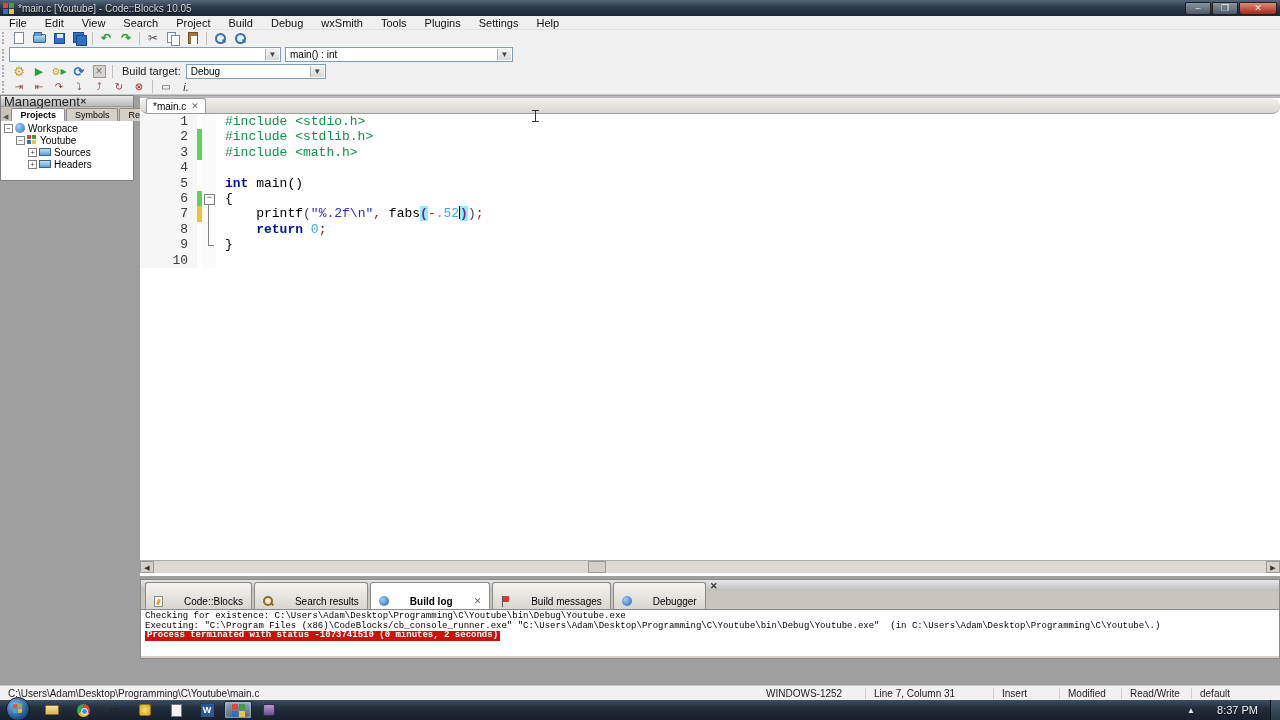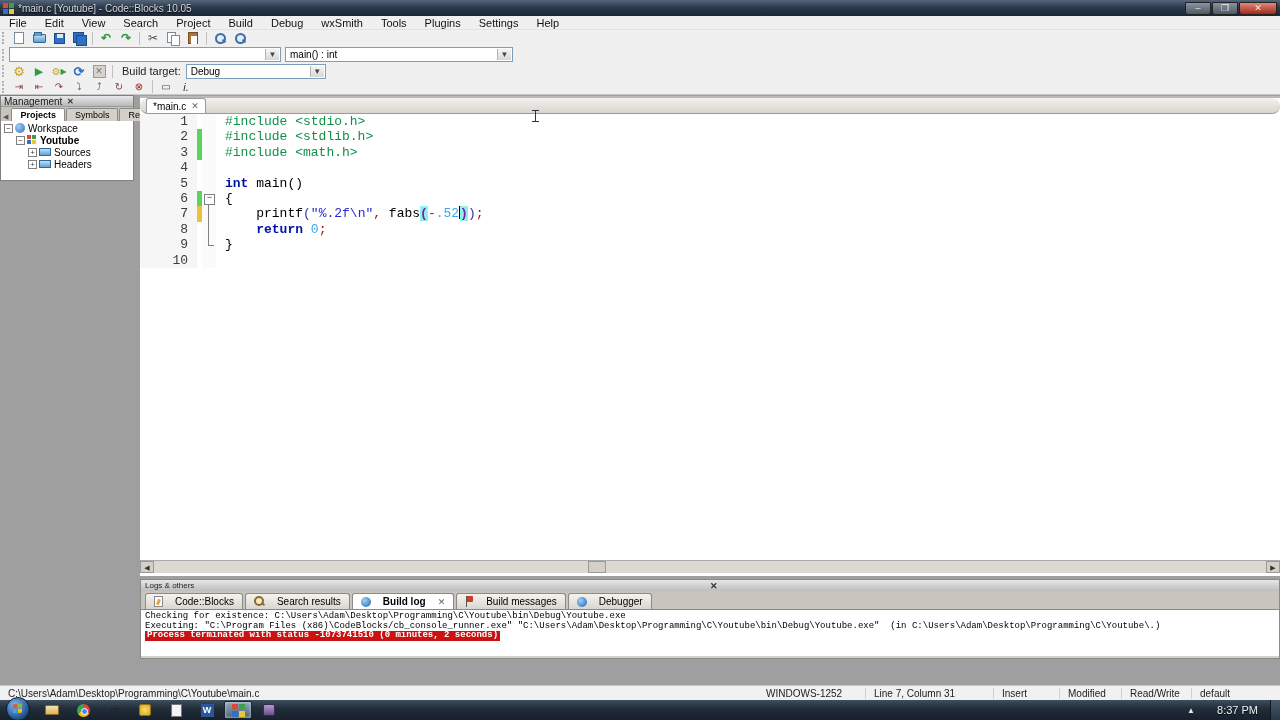--- a/index.html
+++ b/index.html
@@ -54,35 +54,35 @@
   .rebuild { color:#2f6fc4; font-size:13px; font-weight:bold; }
   .abortbox { width:13px; height:13px; background:#d6d3ce; border:1px solid #9a9a9a; color:#777; font-size:9px; line-height:11px; text-align:center; }
   .combo { height:15px; background:#fff; border:1px solid #7f9db9; display:flex; align-items:center; font-size:10px; padding-left:4px; color:#000; position:relative; }
   .combo .arrowbox { position:absolute; right:1px; top:1px; bottom:1px; width:14px; background:linear-gradient(#f4f4f4,#d8d8d8); border-left:1px solid #b5b5b5; color:#444; font-size:8px; text-align:center; line-height:12px; }
   .lbl { font-size:11px; color:#222; margin:0 5px 0 6px; }
   .dbg-glyph { font-size:10px; color:#8a3a3a; }
 
   
   .mgmt { position:absolute; left:0; top:95px; width:134px; height:86px; background:#d4d0c8; border:1px solid #808080; }
   .mgmt-cap { height:11px; background:linear-gradient(#e8e8e8,#b8b8b8); display:flex; align-items:center; padding:0 3px; border-bottom:1px solid #999; }
-  .mgmt-cap span { font-size:10px; color:#222; flex:1; }
+  .mgmt-cap span { font-size:13px; color:#222; flex:1; }
   .mgmt-cap .x { font-size:8px; color:#333; font-weight:bold; }
   .mgmt-tabs { display:flex; align-items:flex-end; height:14px; background:#c8c4bc; font-size:9px; }
   .mtab { padding:1px 8px; border:1px solid #8a8a8a; border-bottom:none; background:#d4d0c8; margin-left:1px; border-radius:2px 2px 0 0; }
   .mtab.sel { background:#fff; font-weight:bold; }
   .mscroll { font-size:7px; color:#555; padding:0 2px; }
   .mgmt-body { background:#fff; height:calc(100% - 25px); overflow:hidden; font-size:10px; padding-top:1px; }
   .trow { display:flex; align-items:center; height:12px; white-space:nowrap; }
   .texp { width:9px; height:9px; border:1px solid #808080; background:#fff; font-size:8px; line-height:7px; text-align:center; color:#444; margin-right:2px; flex:none; }
   .ticon-ws { width:10px; height:10px; border-radius:50%; background:radial-gradient(circle at 35% 35%, #9fd0f5, #2f6fc4); margin-right:3px; flex:none; }
   .ticon-prj { width:10px; height:10px; display:grid; grid-template-columns:4px 4px; grid-template-rows:4px 4px; gap:1px; margin-right:3px; flex:none; }
   .ticon-prj i:nth-child(1){background:#d94a3a;} .ticon-prj i:nth-child(2){background:#3f9e4d;}
   .ticon-prj i:nth-child(3){background:#2f6fc4;} .ticon-prj i:nth-child(4){background:#e8c63c;}
   .ticon-fold { width:12px; height:8px; background:linear-gradient(#bfe0f7,#5f9fd6); border:1px solid #35678f; margin-right:3px; flex:none; position:relative; }
-  .bold { font-weight:bold; }
+  .bold { font-weight:normal; }
 
   
   .notebook { position:absolute; left:140px; top:96px; width:1140px; height:480px; background:#fff; border-top:2px solid #b9b9b9; }
   .ed-tabs { height:16px; background:linear-gradient(#f2f1ee,#d9d6cf); border-bottom:1px solid #9a9a9a; display:flex; align-items:flex-end; padding-left:6px;border-radius:8px; }
   .ed-tab { height:15px; background:#fff; border:1px solid #9a9a9a; border-bottom:none; border-radius:3px 3px 0 0; display:flex; align-items:center; gap:5px; padding:0 6px; font-size:10px; }
   .ed-tab .x { color:#666; font-size:9px; }
   .ed-body { position:relative; height:449px; overflow:hidden; background:#fff; }
   .code-line { display:flex; height:15.4px; font-family:"Liberation Mono", monospace; font-size:13px; line-height:15.4px; }
   .ln { width:57px; text-align:right; padding-right:9px; color:#3c3c3c; background:#f6f6f6; flex:none; }
   .mark { width:5px; flex:none; }
@@ -108,21 +108,21 @@
   .sbtn { width:14px; height:12px; background:#d4d0c8; border:1px solid #9a9a9a; font-size:7px; color:#333; text-align:center; line-height:11px; }
   .strack { flex:1; position:relative; }
   .sthumb { position:absolute; left:39%; top:0; width:18px; height:12px; background:#d4d0c8; border:1px solid #9a9a9a; }
 
   
   .logs { position:absolute; left:140px; top:579px; width:1140px; height:80px; background:#d4d0c8; border:1px solid #8a8a8a; }
   .logs-cap { height:11px; background:linear-gradient(#e6e6e6,#bdbdbd); display:flex; align-items:center; padding:0 4px; }
   .logs-cap span { font-size:8px; color:#222; flex:1; }
   .logs-cap .x { font-size:9px; color:#333; font-weight:bold; }
   .logs-tabs { display:flex; align-items:flex-end; height:18px; background:#c9c5bd; padding-left:4px; }
-  .ltab { height:16px; display:flex; align-items:flex-end; gap:12px; padding:2px 8px; font-size:10px; background:linear-gradient(#f4f3f0,#d9d6cf); border:1px solid #8a8a8a; border-bottom:none; border-radius:3px 3px 0 0; margin-right:2px; }
+  .ltab { height:16px; display:flex; align-items:flex-start; gap:21px; padding:13px 8px; font-size:10px; background:linear-gradient(#f4f3f0,#d9d6cf); border:1px solid #8a8a8a; border-bottom:none; border-radius:3px 3px 0 0; margin-right:2px; }
   .ltab.sel { background:#fff; font-weight:bold; }
   .ltab .x { color:#666; font-weight:normal; font-size:9px; }
   .li-cb { width:9px; height:11px; background:#fff; border:1px solid #888; position:relative; }
   .li-cb::after { content:""; position:absolute; left:2px; top:2px; width:3px; height:6px; background:#e8a33c; transform:rotate(20deg); }
   .li-mag { position:relative; width:11px; height:11px; }
   .li-mag::before { content:""; position:absolute; left:0; top:0; width:6px; height:6px; border:2px solid #8a6a2a; border-radius:50%; background:#f5e9c8; }
   .li-mag::after { content:""; position:absolute; left:7px; top:7px; width:4px; height:2px; background:#8a6a2a; transform:rotate(45deg); }
   .li-gear { width:10px; height:10px; border-radius:50%; background:radial-gradient(circle at 35% 35%, #9fd0f5, #1f5fb4); }
   .li-flag { width:9px; height:11px; position:relative; }
   .li-flag::before { content:""; position:absolute; left:1px; top:0; width:7px; height:6px; background:#d43a2a; border-radius:1px; }

